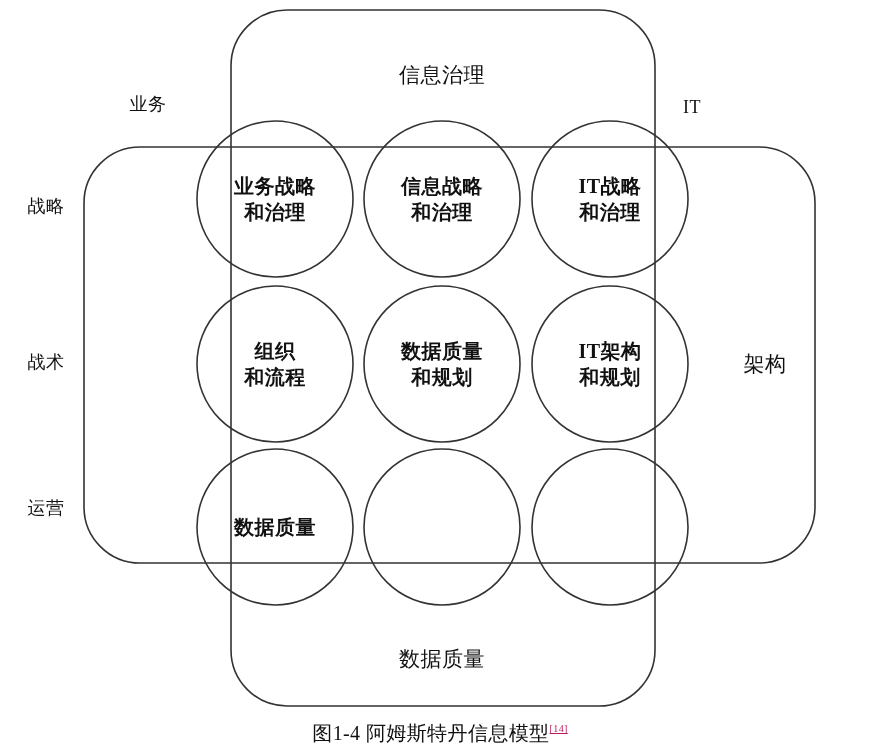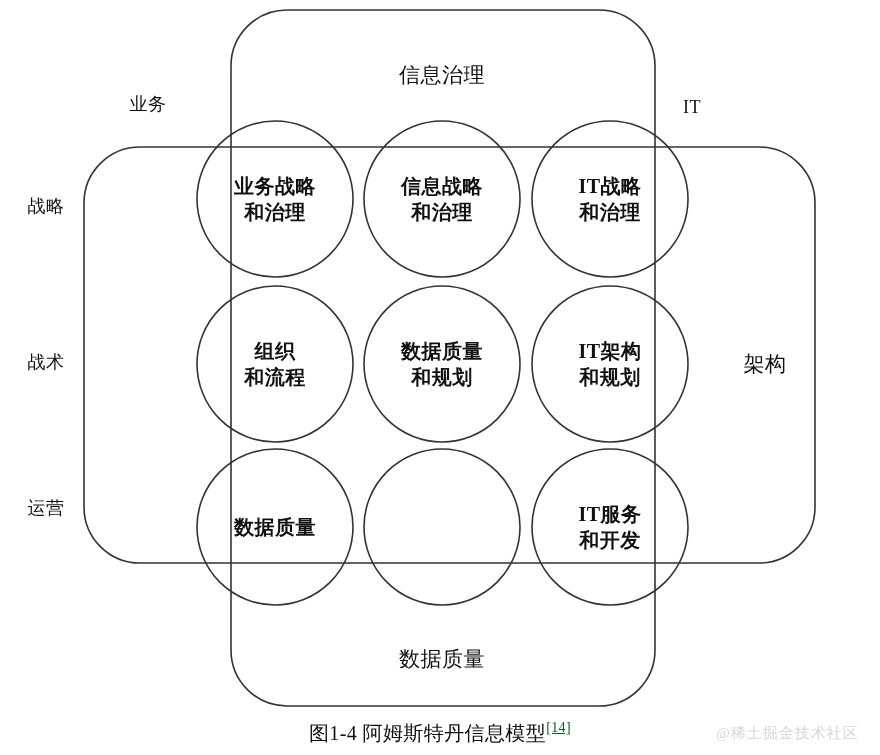--- a/index.html
+++ b/index.html
@@ -51,23 +51,23 @@
   .caption {
     position: absolute;
     left: 0;
     width: 880px;
     text-align: center;
     font-size: 20px;
     color: #111111;
     letter-spacing: 0.4px;
   }
   .caption .cite {
-    color: #14532d;
+    color: #be185d;
     text-decoration: underline;
-    font-size: 14px;
+    font-size: 10px;
     vertical-align: super;
     cursor: pointer;
   }
   .watermark {
     position: absolute;
     font-size: 15px;
     color: #d6d6d6;
     letter-spacing: 1px;
     white-space: nowrap;
   }
@@ -132,22 +132,17 @@
     <span class="ln">和规划</span>
   </div>
   <div class="node-label c-center" style="left:610px; top:364px;">
     <span class="ln">IT架构</span>
     <span class="ln">和规划</span>
   </div>
 
   <div class="node-label c-center" style="left:275px; top:527px;">
     <span class="ln">数据质量</span>
   </div>
-  <div class="node-label c-center" style="left:610px; top:527px;">
-    <span class="ln">IT服务</span>
-    <span class="ln">和开发</span>
-  </div>
 
   <div class="caption" style="top:720px;"><span>图1-4 阿姆斯特丹信息模型</span><span class="cite">[14]</span></div>
 
-  <div class="watermark" style="left:716px; top:724px;">@稀土掘金技术社区</div>
 
 </div>
 
 </body></html>

